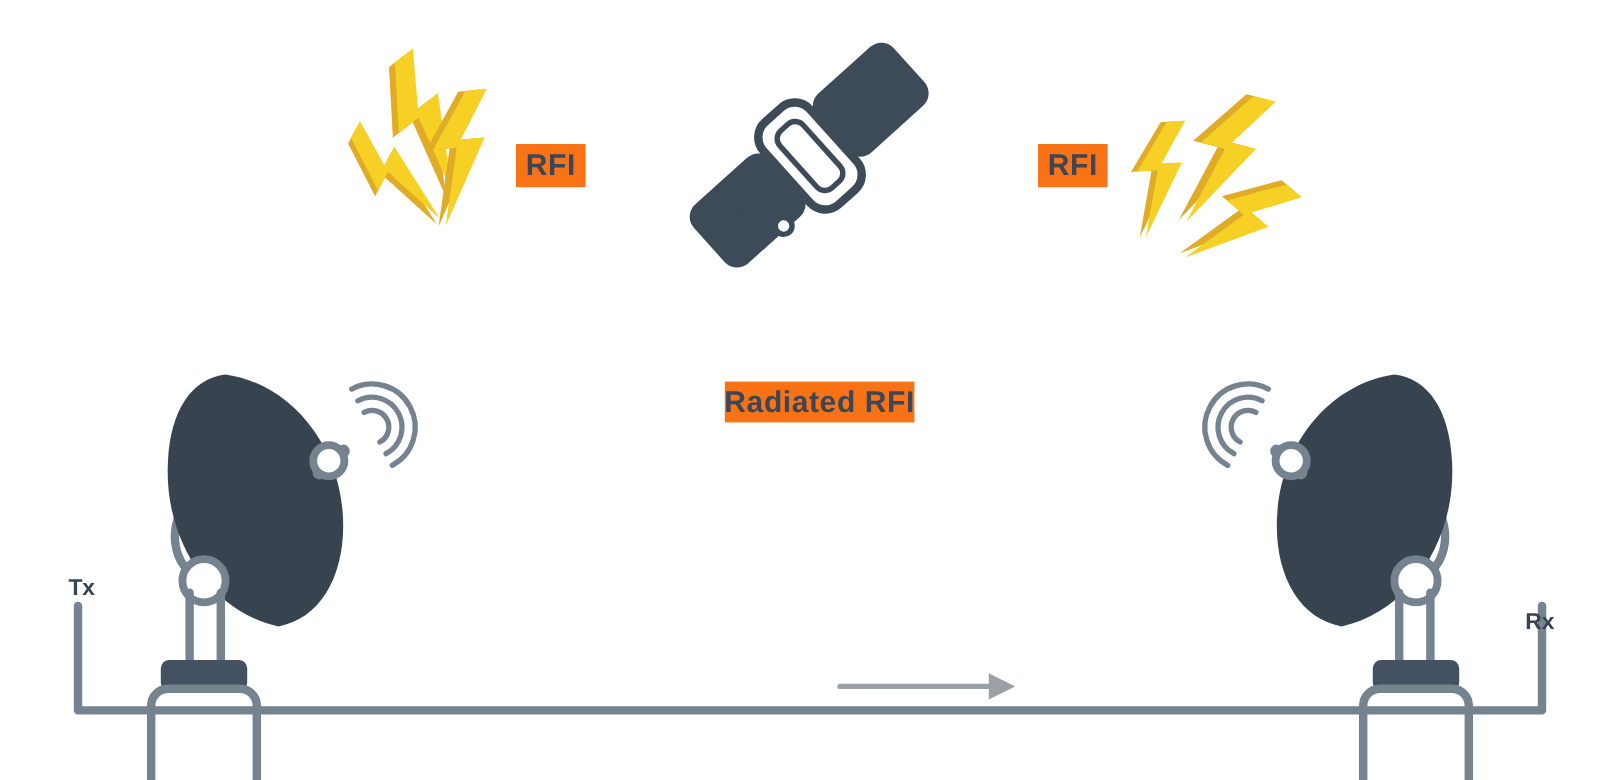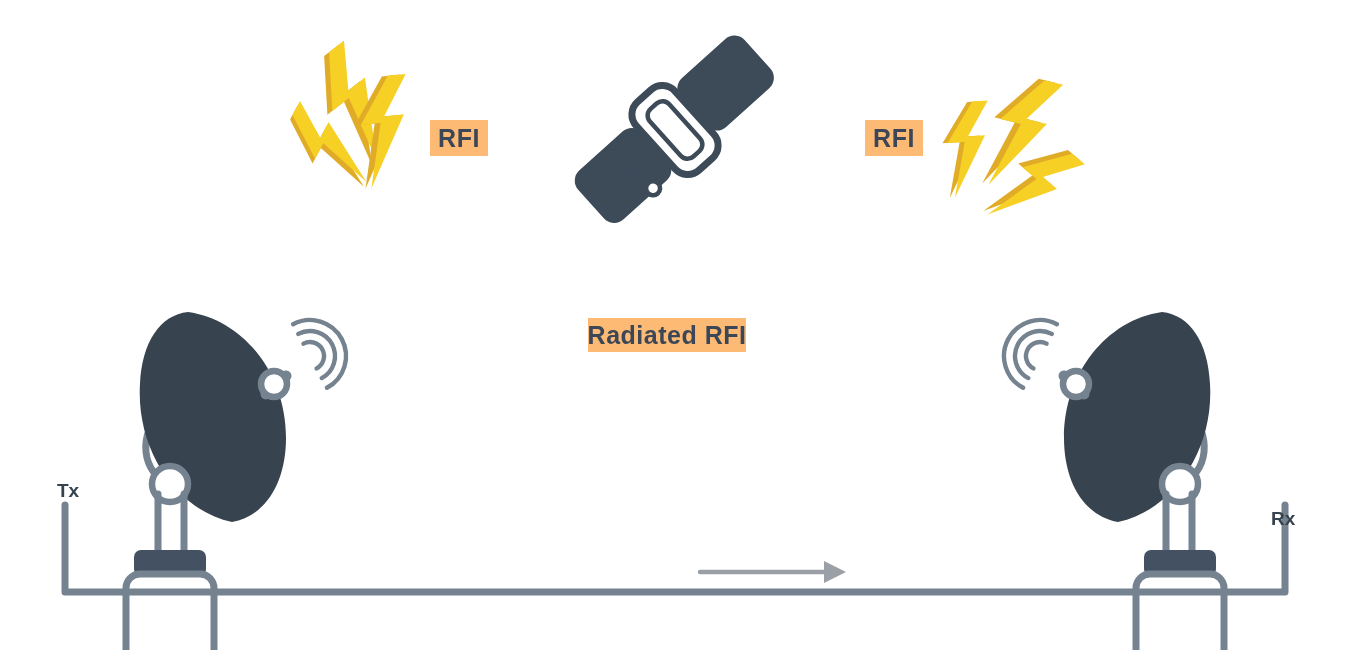--- a/index.html
+++ b/index.html
@@ -19,21 +19,21 @@
     height: 650px;
     background: #ffffff;
   }
   #stage > svg {
     position: absolute;
     top: 0;
     left: 0;
   }
   .lbl {
     position: absolute;
-    background: #fdba74;
+    background: #f97316;
     color: #3b4756;
     font-family: "Liberation Sans Narrow", "Liberation Sans", sans-serif;
     font-weight: bold;
     letter-spacing: 0.5px;
     display: flex;
     align-items: center;
     justify-content: center;
     line-height: 1;
     white-space: nowrap;
   }
@@ -45,21 +45,21 @@
     font-size: 25px;
   }
   #label-rfi-right {
     left: 865px;
     top: 120px;
     width: 58px;
     height: 36px;
     font-size: 25px;
   }
   #label-radiated-rfi {
-    left: 588px;
+    left: 604px;
     top: 318px;
     width: 158px;
     height: 34px;
     font-size: 25px;
   }
   .axis-label {
     position: absolute;
     color: #37434f;
     font-family: "Liberation Sans Narrow", "Liberation Sans", sans-serif;
     font-weight: bold;

